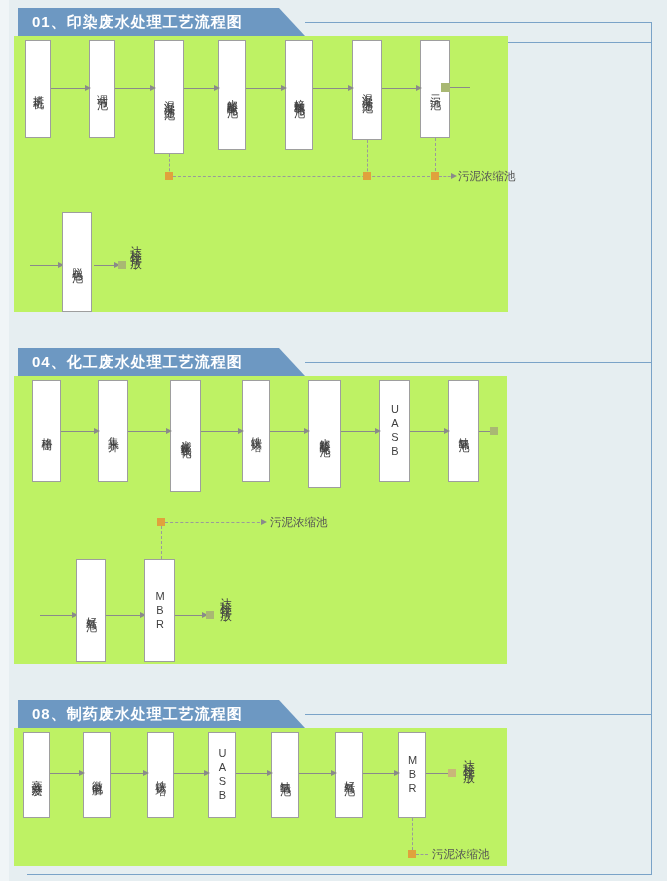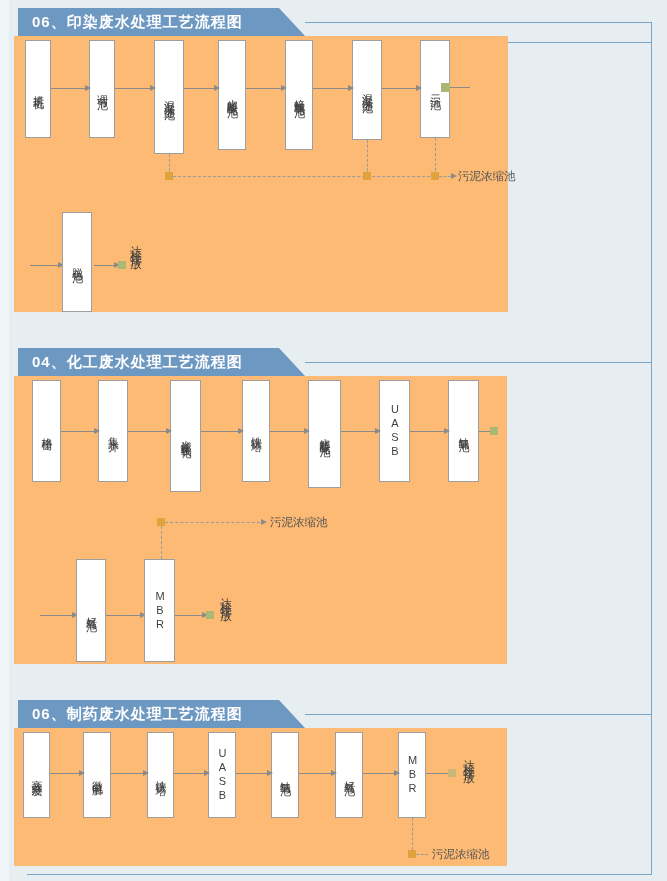--- a/index.html
+++ b/index.html
@@ -9,21 +9,21 @@
     font-family:"Liberation Sans","DejaVu Sans",sans-serif;
   }
   .left-strip{position:absolute;left:0;top:0;width:9px;height:881px;background:#f0f5f7;}
   .bline{position:absolute;background:#7aa3c8;}
   .banner{
     position:absolute;height:28px;width:287px;background:#6d98c2;
     clip-path:polygon(0 0, calc(100% - 26px) 0, 100% 100%, 0 100%);
     color:#ffffff;font-size:15px;font-weight:bold;letter-spacing:1px;
     line-height:28px;padding-left:14px;box-sizing:border-box;white-space:nowrap;
   }
-  .panel{position:absolute;background:#fdba74;text-align:center;}
+  .panel{position:absolute;background:#bef264;text-align:center;}
   .pbox{
     position:absolute;background:#fff;border:1px solid #9e9e9e;box-sizing:border-box;
     writing-mode:vertical-lr;text-orientation:upright;
     display:flex;align-items:center;justify-content:center;
     font-size:11px;color:#3f3f3f;letter-spacing:2px;line-height:1;
   }
   .arrow{position:absolute;height:0;border-top:1px solid #8a8a8a;}
   .arrow::after{
     content:'';position:absolute;right:-2px;top:-4px;width:0;height:0;
     border-left:6px solid #8a8a8a;border-top:3.5px solid transparent;border-bottom:3.5px solid transparent;
@@ -51,21 +51,21 @@
 
 <div class="left-strip"></div>
 
 <div class="bline" style="left:651px;top:22px;width:1px;height:853px;"></div>
 <div class="bline" style="left:27px;top:874px;width:625px;height:1px;"></div>
 <div class="bline" style="left:305px;top:22px;width:347px;height:1px;"></div>
 <div class="bline" style="left:508px;top:42px;width:144px;height:1px;"></div>
 <div class="bline" style="left:305px;top:362px;width:347px;height:1px;"></div>
 <div class="bline" style="left:305px;top:714px;width:347px;height:1px;"></div>
 
-<div class="banner" style="left:18px;top:8px;">06、印染废水处理工艺流程图</div>
+<div class="banner" style="left:18px;top:8px;">01、印染废水处理工艺流程图</div>
 
 <div class="panel" style="left:14px;top:36px;width:494px;height:276px;">
   <div class="pbox" style="left:11px;top:4px;width:26px;height:98px;">捞毛机</div>
   <div class="pbox" style="left:75px;top:4px;width:26px;height:98px;">调节池</div>
   <div class="pbox" style="left:140px;top:4px;width:30px;height:114px;">混凝沉淀池</div>
   <div class="pbox" style="left:204px;top:4px;width:28px;height:110px;">水解酸化池</div>
   <div class="pbox" style="left:271px;top:4px;width:28px;height:110px;">接触氧化池</div>
   <div class="pbox" style="left:338px;top:4px;width:30px;height:100px;">混凝沉淀池</div>
   <div class="pbox" style="left:406px;top:4px;width:30px;height:98px;">二沉池</div>
 
@@ -124,21 +124,21 @@
 
   <div class="arrow" style="left:26px;top:239px;width:36px;"></div>
   <div class="pbox" style="left:62px;top:183px;width:30px;height:103px;">好氧池</div>
   <div class="arrow" style="left:92px;top:239px;width:38px;"></div>
   <div class="pbox" style="left:130px;top:183px;width:31px;height:103px;">MBR</div>
   <div class="arrow" style="left:161px;top:239px;width:31px;"></div>
   <div class="sq green" style="left:192px;top:235px;"></div>
   <div class="vlabel" style="left:206px;top:212px;">达标排放</div>
 </div>
 
-<div class="banner" style="left:18px;top:700px;">06、制药废水处理工艺流程图</div>
+<div class="banner" style="left:18px;top:700px;">08、制药废水处理工艺流程图</div>
 
 <div class="panel" style="left:14px;top:728px;width:493px;height:138px;">
   <div class="pbox" style="left:9px;top:4px;width:27px;height:86px;">高效蒸发</div>
   <div class="pbox" style="left:69px;top:4px;width:28px;height:86px;">微电解</div>
   <div class="pbox" style="left:133px;top:4px;width:27px;height:86px;">铁碳塔</div>
   <div class="pbox" style="left:194px;top:4px;width:28px;height:86px;">UASB</div>
   <div class="pbox" style="left:257px;top:4px;width:28px;height:86px;">缺氧池</div>
   <div class="pbox" style="left:321px;top:4px;width:28px;height:86px;">好氧池</div>
   <div class="pbox" style="left:384px;top:4px;width:28px;height:86px;">MBR</div>
 

